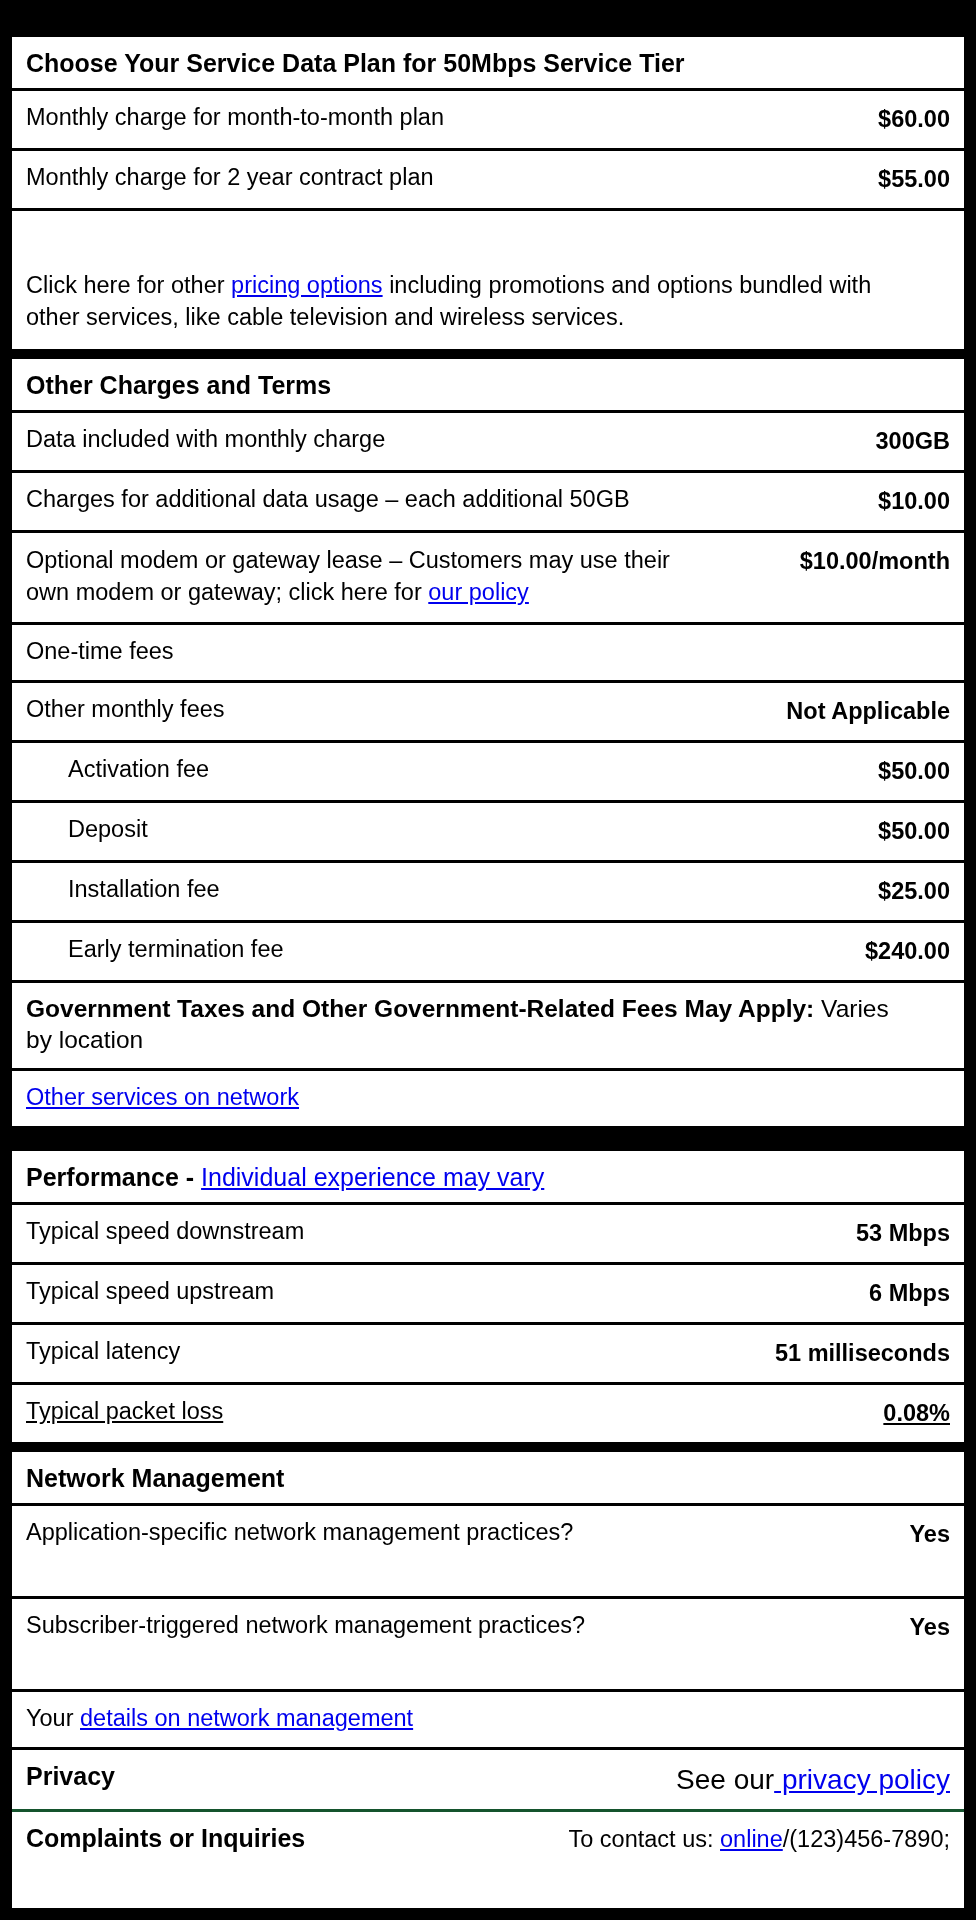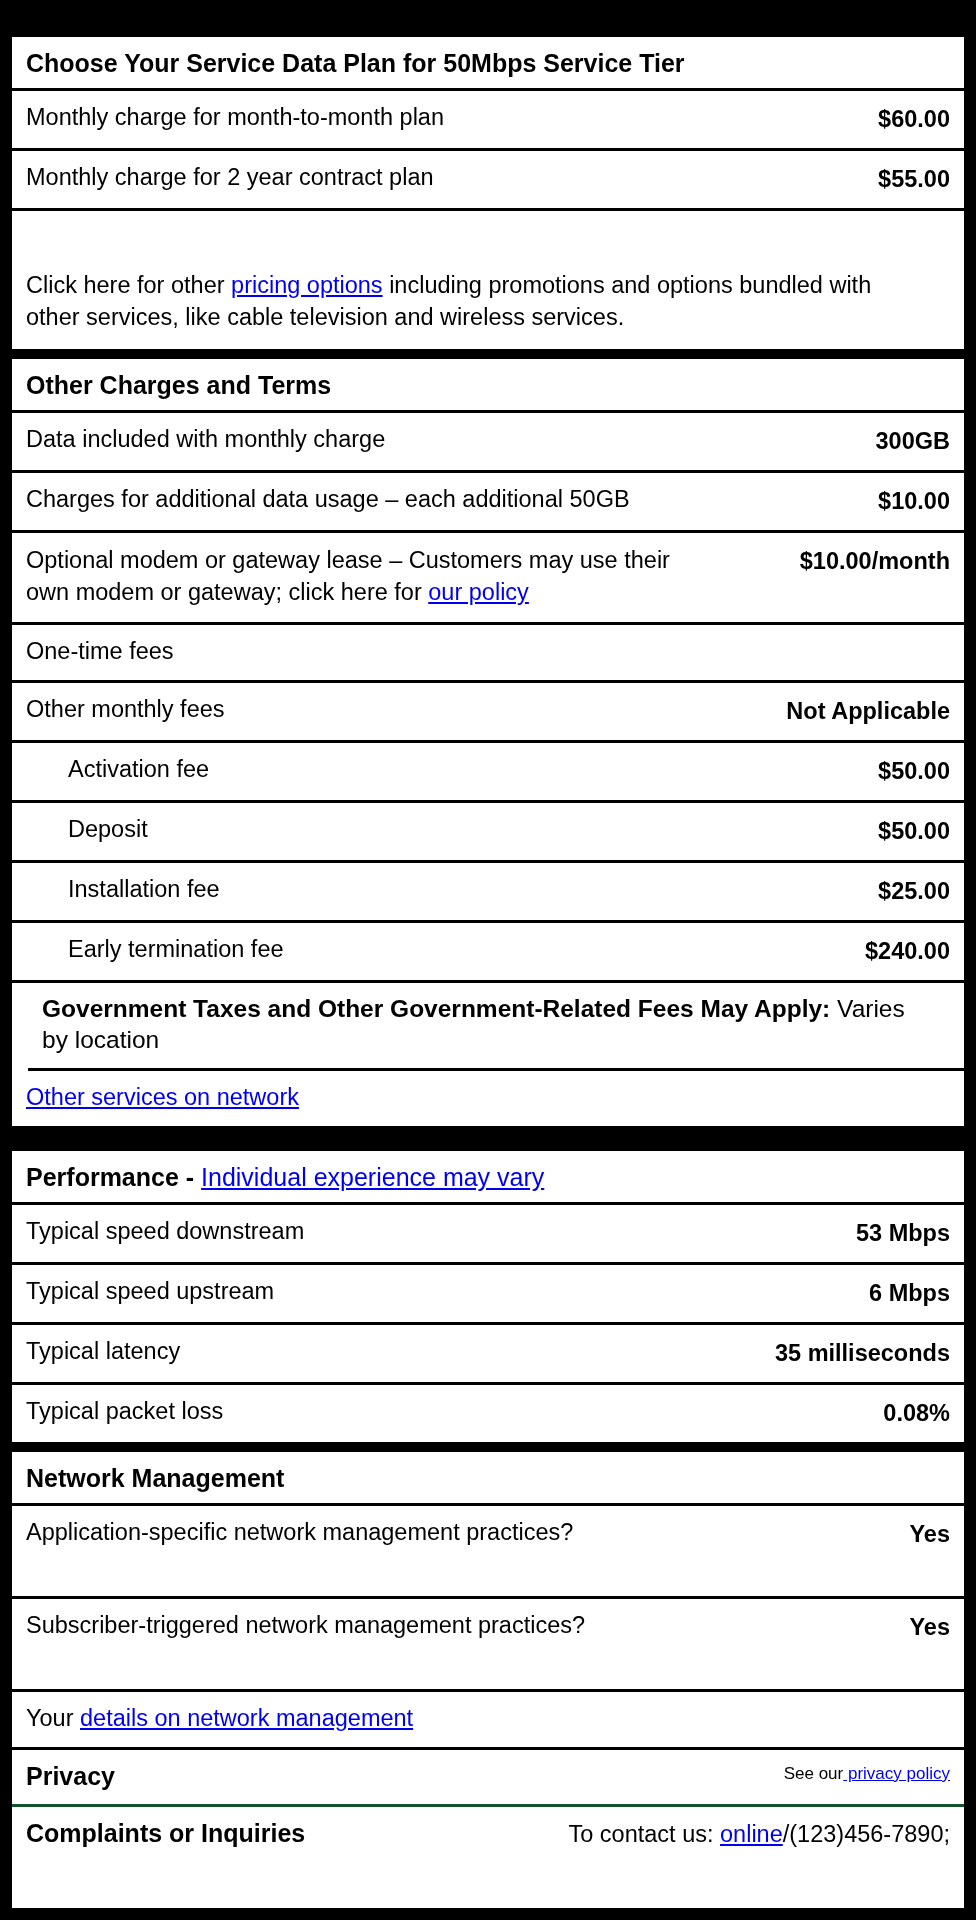--- a/index.html
+++ b/index.html
@@ -28,45 +28,45 @@
   }
   .sec-heading .link { font-weight:normal; }
 
   
   .row {
     display:flex; justify-content:space-between; gap:14px;
     padding:11px 14px 14px 14px; border-bottom:3px solid #000;
     font-size:23.5px; line-height:30px;
   }
   .row .value { font-weight:bold; white-space:nowrap; margin-top:2px; }
-  .row.no-border { border-bottom:none; }
+  .row.no-border { border-bottom:none;text-decoration:underline; }
   .row.tall { min-height:93px; box-sizing:border-box; align-items:flex-start; }
   .row.indent .label-text { padding-left:42px; }
 
   .note { font-size:23.5px; line-height:32px; padding:10px 14px 16px 14px;margin-top:48px; }
   .note .inner { display:inline-block; max-width:850px; }
 
   .modem-label { max-width:650px; line-height:32px; }
 
   .gov-row {
     font-size:24.5px; line-height:31px;
-    padding:10px 14px 13px 14px; border-bottom:3px solid #000;margin-left:16px;
+    padding:10px 14px 13px 14px; border-bottom:3px solid #000;
   }
   .gov-row .inner { display:inline-block; max-width:880px; }
   .gov-row .bold { font-weight:bold; }
 
   .link { color:#0000EE; text-decoration:underline; cursor:pointer; }
 
   
   .privacy-row {
     display:flex; justify-content:space-between; align-items:flex-start;
     padding:12px 14px 13px 14px; border-bottom:3px solid #14532d;
   }
   .privacy-row .heading { font-size:25px; font-weight:bold; }
-  .privacy-row .right { font-size:17px; margin-top:2px; }
+  .privacy-row .right { font-size:28px; margin-top:2px; }
 
   
   .complaints-row {
     display:flex; justify-content:space-between; align-items:flex-start;
     padding:12px 14px 16px 14px;
   }
   .complaints-row .heading { font-size:25px; font-weight:bold; }
   .contact-col { width:max-content; text-align:center; font-size:23.5px; line-height:30px; }
   .contact-col .line1 { text-align:right; margin-bottom:4px; }
 </style>
@@ -159,21 +159,21 @@
     <span class="value">53 Mbps</span>
   </div>
 
   <div class="row">
     <span class="label-text">Typical speed upstream</span>
     <span class="value">6 Mbps</span>
   </div>
 
   <div class="row">
     <span class="label-text">Typical latency</span>
-    <span class="value">35 milliseconds</span>
+    <span class="value">51 milliseconds</span>
   </div>
 
   <div class="row no-border">
     <span class="label-text">Typical packet loss</span>
     <span class="value">0.08%</span>
   </div>
 
   <div class="bar med"></div>
 
   <div class="sec-heading">Network Management</div>

